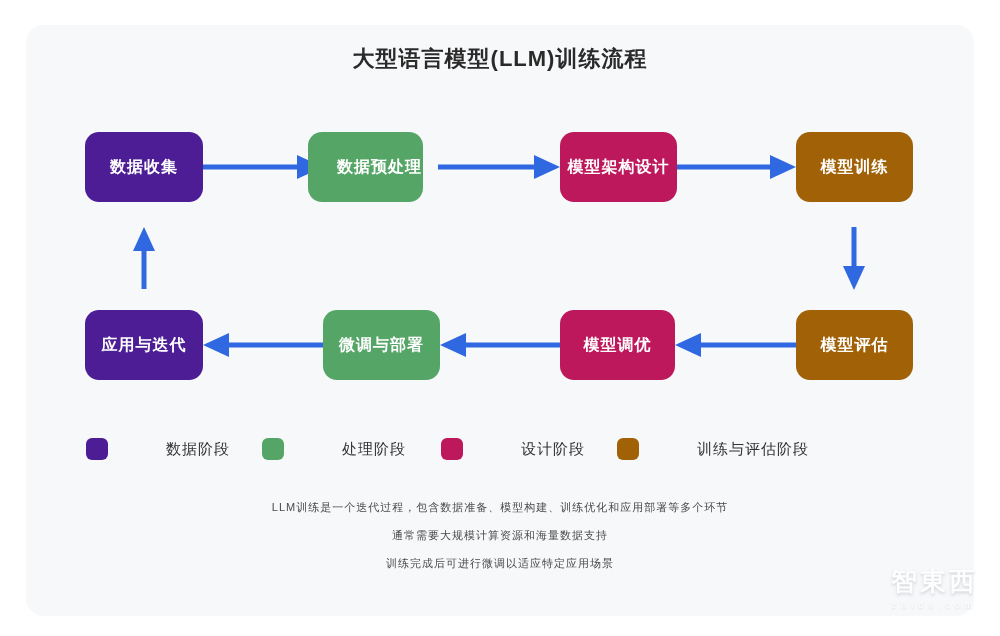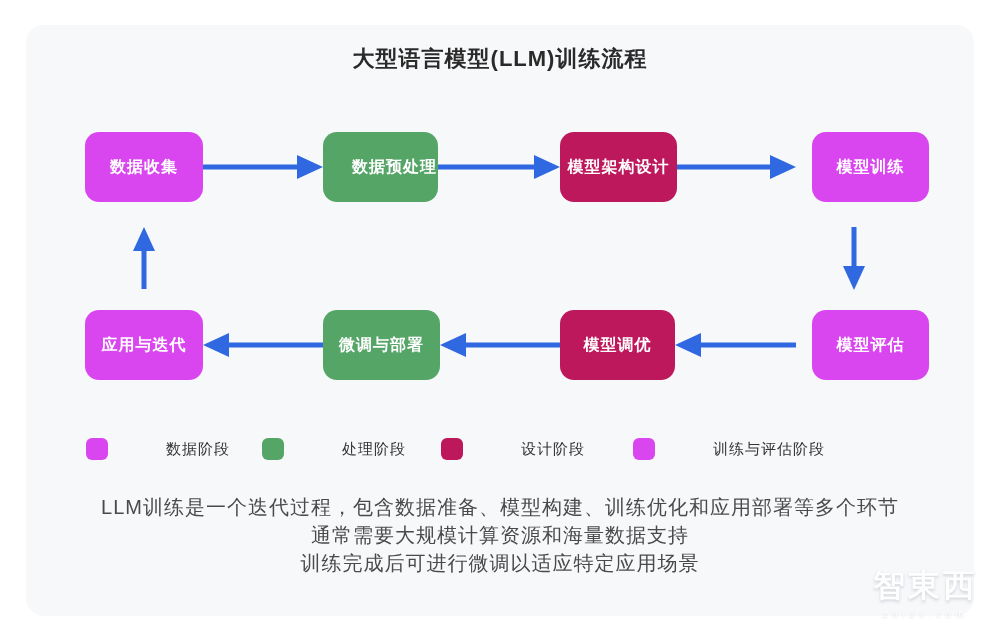--- a/index.html
+++ b/index.html
@@ -8,48 +8,48 @@
 
   .card { position:absolute; left:26px; top:25px; width:948px; height:591px;
           background:#F7F8FA; border-radius:18px; }
 
   .title { position:absolute; left:0; top:44px; width:1000px; text-align:center;
            font-size:22px; font-weight:bold; color:#2a2a2a; letter-spacing:1px; }
 
   .node { position:absolute; height:70px; border-radius:14px; display:flex;
           align-items:center; justify-content:center; color:#ffffff;
           font-weight:bold; font-size:16px; letter-spacing:1px; }
-  .c-blue   { background:#d946ef; }
+  .c-blue   { background:#4c1d95; }
   .c-green  { background:#55A567; }
   .c-yellow { background:#be185d; }
-  .c-red    { background:#d946ef;margin-left:16px; }
+  .c-red    { background:#a16207; }
 
   .n1 { left:85px;  top:132px; width:118px; }
-  .n2 { left:323px; top:132px; width:115px;padding-left:28px; }
+  .n2 { left:308px; top:132px; width:115px;padding-left:28px; }
   .n3 { left:560px; top:132px; width:117px; }
   .n4 { left:796px; top:132px; width:117px; }
   .n5 { left:85px;  top:310px; width:118px; }
   .n6 { left:323px; top:310px; width:117px; }
   .n7 { left:560px; top:310px; width:115px; }
   .n8 { left:796px; top:310px; width:117px; }
 
   svg.arrows { position:absolute; left:0; top:0; width:1000px; height:636px; pointer-events:none; }
   .arrow line { stroke:#2F68E0; stroke-width:5; }
   .arrow polygon { fill:#2F68E0; }
 
   .legend-item { position:absolute; top:438px; display:flex; align-items:center; height:22px;gap:44px; }
   .lg1 { left:86px; }  .lg2 { left:262px; }  .lg3 { left:441px; }  .lg4 { left:617px; }
   .swatch { width:22px; height:22px; border-radius:6px; margin-right:14px; flex:0 0 auto; }
   .legend-label { font-size:15px; color:#333333; letter-spacing:1px; white-space:nowrap; }
 
   .description { position:absolute; left:0; top:493px; width:1000px; text-align:center;
-                 font-size:20px; line-height:28px; color:#4a4a4a; letter-spacing:1px; }
+                 font-size:11px; line-height:28px; color:#4a4a4a; letter-spacing:1px; }
 
   .watermark { position:absolute; right:22px; top:564px; text-align:center; opacity:0.92; }
-  .wm-text { font-size:32px; font-weight:800; letter-spacing:3px; color:#ffffff;
+  .wm-text { font-size:26px; font-weight:800; letter-spacing:3px; color:#ffffff;
              text-shadow:0 2px 3px rgba(176,182,192,0.55), 0 0 1px rgba(176,182,192,0.35); }
   .wm-sub  { margin-top:1px; font-size:9px; letter-spacing:5px; color:#ffffff;
              text-shadow:0 1px 2px rgba(176,182,192,0.55); }
 </style>
 </head>
 <body>
 
 <div id="stage">
 
   <div class="card"></div>

